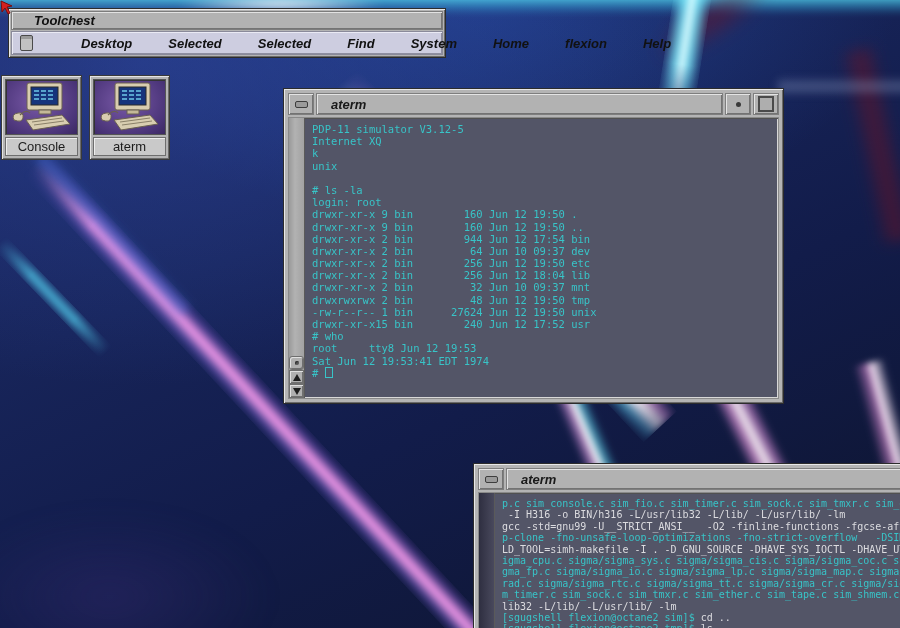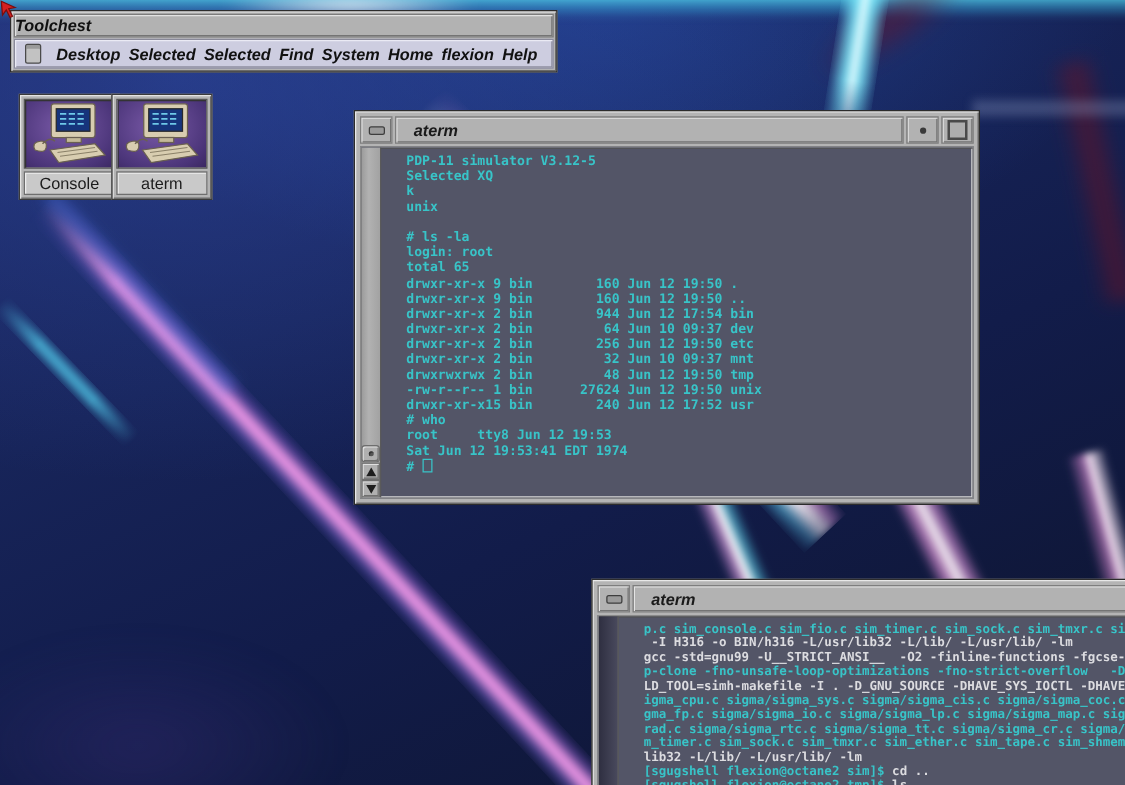--- a/index.html
+++ b/index.html
@@ -73,41 +73,41 @@
     background:linear-gradient(90deg,#9a9a9a,#b2b2b2 40%,#a2a2a2);border-right:1px solid #5a5a5a;}
   .sbar.dark{background:linear-gradient(90deg,rgba(40,40,58,.85),rgba(70,70,90,.8));}
   .s-btn{height:14px;flex:0 0 14px;background:#b0b0b0;border:1px solid #6e6e6e;box-sizing:border-box;
     display:flex;align-items:center;justify-content:center;
     box-shadow:inset 1px 1px 0 #e0e0e0, inset -1px -1px 0 #707070;}
   .s-knob{border-radius:3px;}
   .s-knob i{width:4px;height:4px;border-radius:50%;background:#555;
     box-shadow:inset 1px 1px 0 #333;}
   .tri-up{width:0;height:0;border-left:4px solid transparent;border-right:4px solid transparent;border-bottom:7px solid #1e1e1e;}
   .tri-down{width:0;height:0;border-left:4px solid transparent;border-right:4px solid transparent;border-top:7px solid #1e1e1e;}
-  .screen{flex:1;padding:5px 0 0 20px;overflow:hidden;font-weight:bold;}
+  .screen{flex:1;padding:5px 0 0 7px;overflow:hidden;}
   .trow{white-space:pre;font-family:"DejaVu Sans Mono",monospace;}
   #main-term .trow{font-size:10.5px;height:12.2px;line-height:12.2px;}
   #bottom-term .trow{font-size:10px;height:11.4px;line-height:11.4px;}
   .cyan{color:#38c4c8;}
   .white{color:#dcdce0;}
   .cursor{display:inline-block;width:6px;height:9px;border:1px solid #38c4c8;vertical-align:-1px;}
 
   
   #toolchest{left:8px;top:8px;width:438px;padding:2px;}
-  #tc-titlebar{height:19px;display:flex;align-items:center;
+  #tc-titlebar{height:19px;display:flex;align-items:center;padding-left:22px;
     font:italic bold 13px "Liberation Sans",sans-serif;color:#111;
     background:#b2b2b2;border:1px solid #7c7c7c;
     box-shadow:inset 1px 1px 0 #e2e2e2, inset -1px -1px 0 #747474;box-sizing:border-box;}
   #tc-menubar{height:24px;display:flex;align-items:center;background:#cdcde0;
     border:1px solid #8a8a9a;box-sizing:border-box;margin-top:1px;
     box-shadow:inset 1px 1px 0 #eaeaf4, inset -1px -1px 0 #8e8ea0;padding:0 12px 0 8px;}
   #tc-icon{width:11px;height:14px;border:1px solid #4a4a4a;border-radius:2px;background:#c2c2c2;
     box-shadow:inset 0 3px 0 #9a9a9a;margin-right:12px;flex:0 0 11px;}
   #tc-items{flex:1;display:flex;justify-content:space-between;}
-  .menu-item{font:italic bold 13px "Liberation Sans",sans-serif;color:#111;cursor:default;}
+  .menu-item{font:italic bold 13px "Liberation Sans",sans-serif;color:#111;cursor:default;margin-left:36px;}
 
   
   .dicon{position:absolute;width:81px;height:85px;background:#b4b4b4;border:1px solid #3a3a3a;
     box-shadow:inset 1px 1px 0 #e4e4e4, inset -1px -1px 0 #6a6a6a;padding:3px;box-sizing:border-box;display:flex;flex-direction:column;}
   .dicon .pic{flex:1;border:1px solid #555;box-shadow:inset 1px 1px 0 #333;
     background:radial-gradient(60px 50px at 45% 40%, #7a5aa8, #4a3478 70%, #352358);
     display:flex;align-items:center;justify-content:center;overflow:hidden;}
   .dicon .lbl{height:19px;margin-top:2px;background:#c9c9c9;border:1px solid #6e6e6e;
     box-shadow:inset 1px 1px 0 #eee;display:flex;align-items:center;justify-content:center;
     font:13px "Liberation Sans",sans-serif;color:#1c1c1c;box-sizing:border-box;}
@@ -154,21 +154,21 @@
         <span class="menu-item">Selected</span>
         <span class="menu-item">Find</span>
         <span class="menu-item">System</span>
         <span class="menu-item">Home</span>
         <span class="menu-item">flexion</span>
         <span class="menu-item">Help</span>
       </span>
   </div>
 </div>
 
-<div class="dicon" style="left:15px;top:75px;justify-content:space-between;">
+<div class="dicon" style="left:1px;top:75px;justify-content:space-between;">
   <div class="pic">
     <svg width="64" height="50" viewBox="0 0 64 50">
       <path d="M4 38 q-3 -6 4 -7 q6 -1 5 5 q-1 5 -9 2" fill="#d8cdb0" stroke="#6a6050" stroke-width="1"></path>
       <path d="M10 33 q6 -6 10 -2" fill="none" stroke="#6a6050" stroke-width="1.2"></path>
       <rect x="17" y="1" width="35" height="27" rx="2" fill="#d8cdb0" stroke="#6a6050"></rect>
       <rect x="21" y="5" width="27" height="18" fill="#16347c" stroke="#2a2a2a"></rect>
       <path d="M24 9 h20 M24 13 h20 M24 17 h20" stroke="#6ec8e8" stroke-width="1.4" stroke-dasharray="5 2"></path>
       <rect x="29" y="28" width="12" height="4" fill="#c4b998" stroke="#6a6050"></rect>
       <polygon points="16,38 52,33 60,42 23,48" fill="#d8cdb0" stroke="#6a6050"></polygon>
       <path d="M22 40 l30 -4 M24 43 l30 -4" stroke="#8a8068" stroke-width="1"></path>
@@ -212,32 +212,32 @@
         </div>
       <div class="s-btn">
           <span class="tri-up"></span>
         </div>
       <div class="s-btn">
           <span class="tri-down"></span>
         </div>
     </div>
     <div class="screen" id="main-term">
         <div class="trow"><span class="cyan">PDP-11 simulator V3.12-5</span></div>
-        <div class="trow"><span class="cyan">Selected XQ</span></div>
+        <div class="trow"><span class="cyan">Internet XQ</span></div>
         <div class="trow"><span class="cyan">k</span></div>
         <div class="trow"><span class="cyan">unix</span></div>
         <div class="trow">&nbsp;</div>
         <div class="trow"><span class="cyan"># ls -la</span></div>
         <div class="trow"><span class="cyan">login: root</span></div>
-        <div class="trow"><span class="cyan">total 65</span></div>
         <div class="trow"><span class="cyan">drwxr-xr-x 9 bin        160 Jun 12 19:50 .</span></div>
         <div class="trow"><span class="cyan">drwxr-xr-x 9 bin        160 Jun 12 19:50 ..</span></div>
         <div class="trow"><span class="cyan">drwxr-xr-x 2 bin        944 Jun 12 17:54 bin</span></div>
         <div class="trow"><span class="cyan">drwxr-xr-x 2 bin         64 Jun 10 09:37 dev</span></div>
         <div class="trow"><span class="cyan">drwxr-xr-x 2 bin        256 Jun 12 19:50 etc</span></div>
+        <div class="trow"><span class="cyan">drwxr-xr-x 2 bin        256 Jun 12 18:04 lib</span></div>
         <div class="trow"><span class="cyan">drwxr-xr-x 2 bin         32 Jun 10 09:37 mnt</span></div>
         <div class="trow"><span class="cyan">drwxrwxrwx 2 bin         48 Jun 12 19:50 tmp</span></div>
         <div class="trow"><span class="cyan">-rw-r--r-- 1 bin      27624 Jun 12 19:50 unix</span></div>
         <div class="trow"><span class="cyan">drwxr-xr-x15 bin        240 Jun 12 17:52 usr</span></div>
         <div class="trow"><span class="cyan"># who</span></div>
         <div class="trow"><span class="cyan">root     tty8 Jun 12 19:53</span></div>
         <div class="trow"><span class="cyan">Sat Jun 12 19:53:41 EDT 1974</span></div>
         <div class="trow"><span class="cyan"># </span><span class="cursor"></span></div>
       </div>
   </div>

